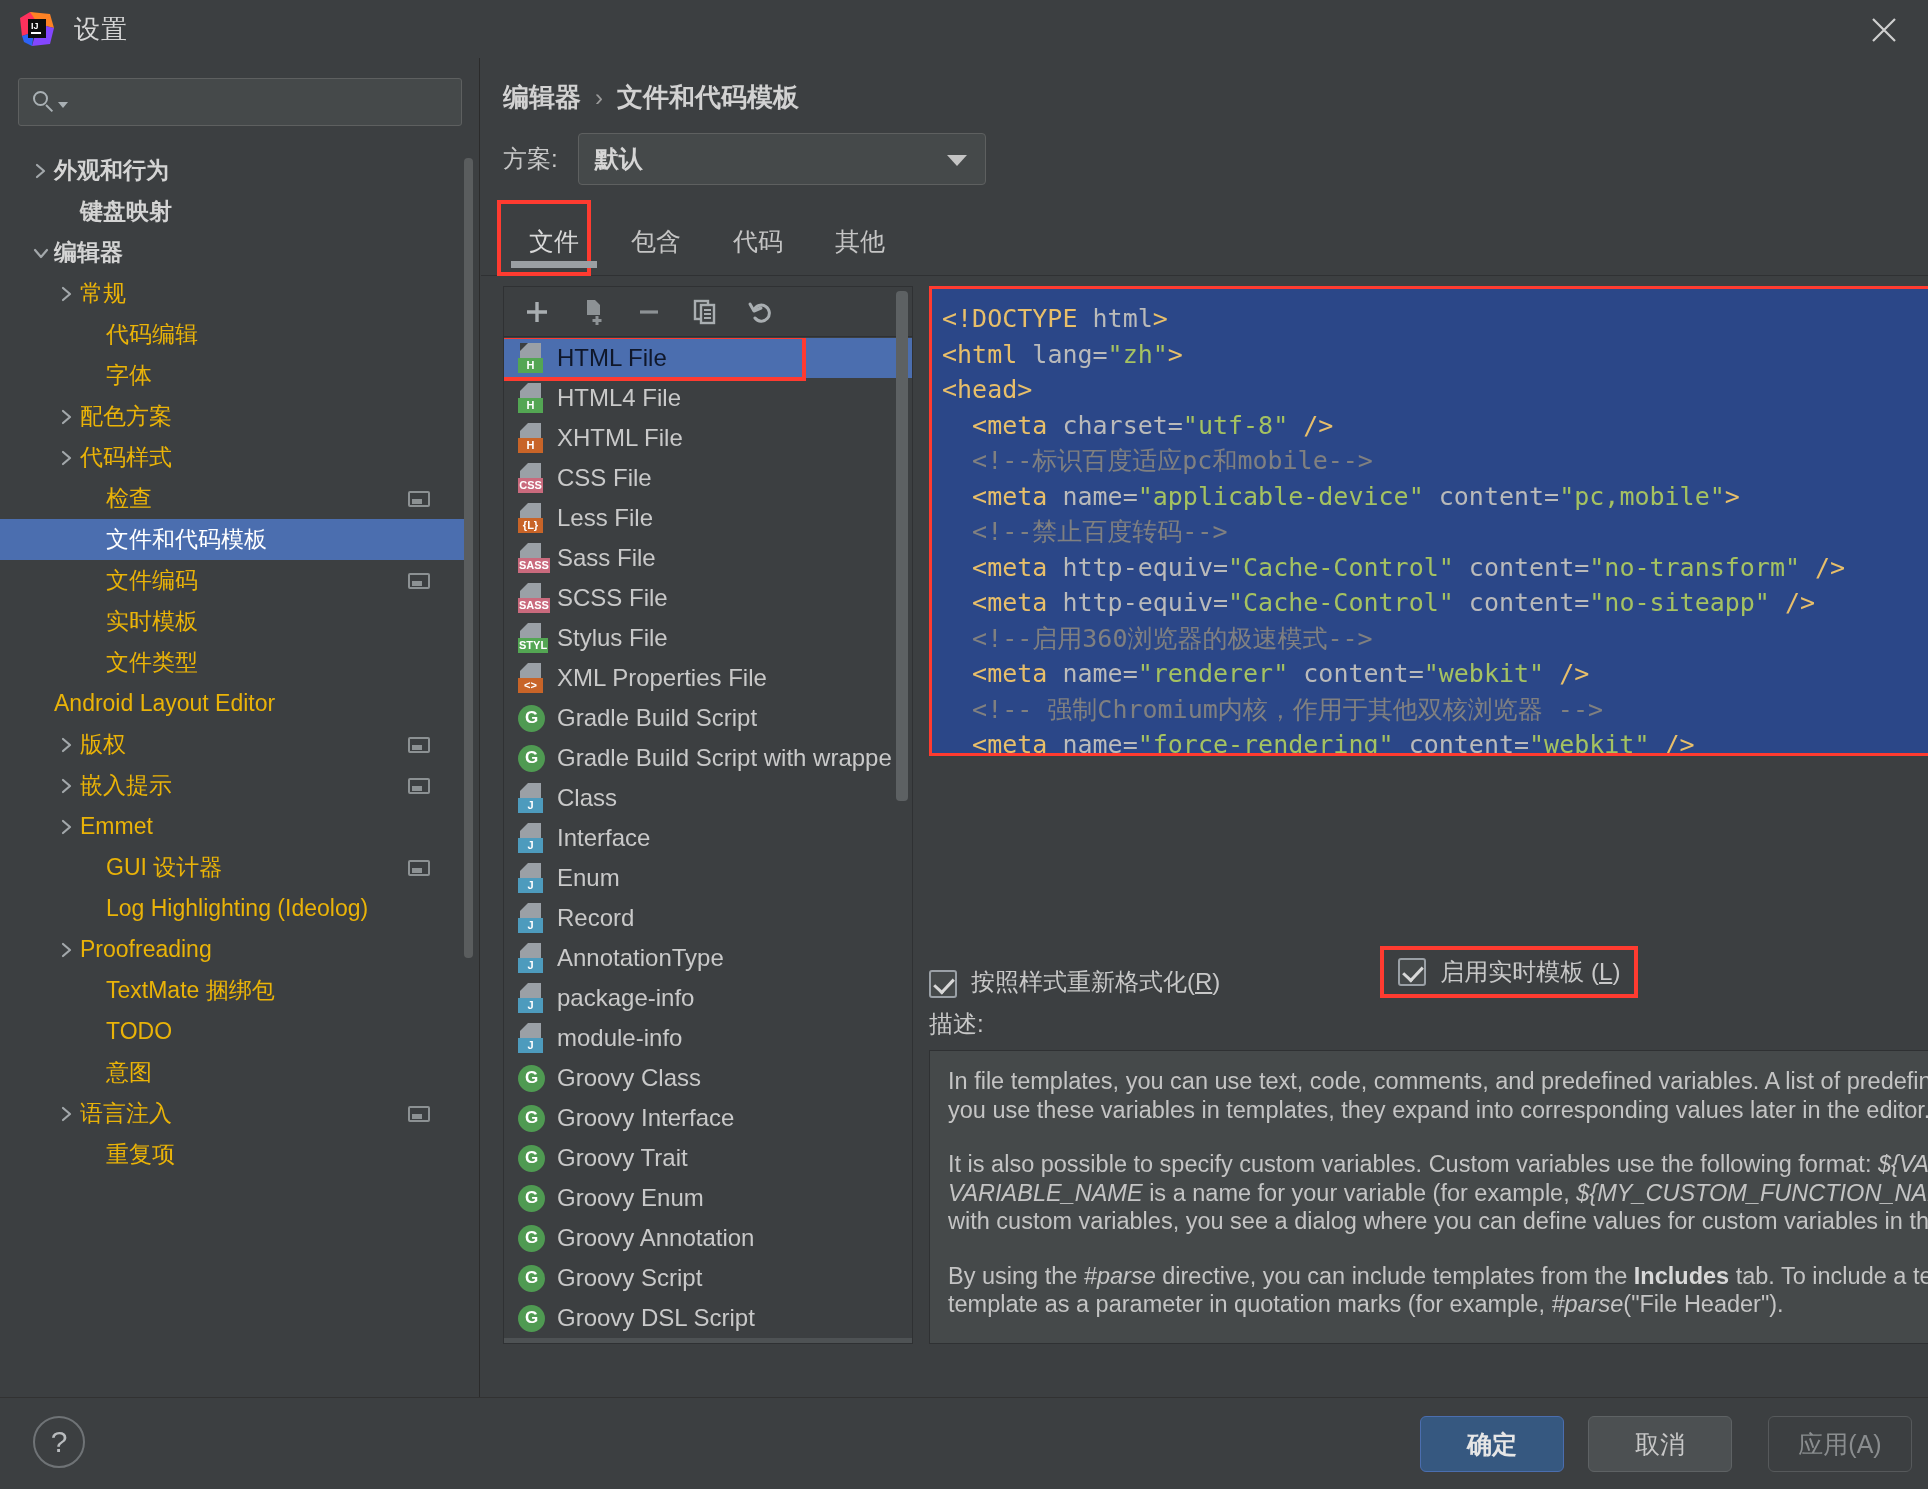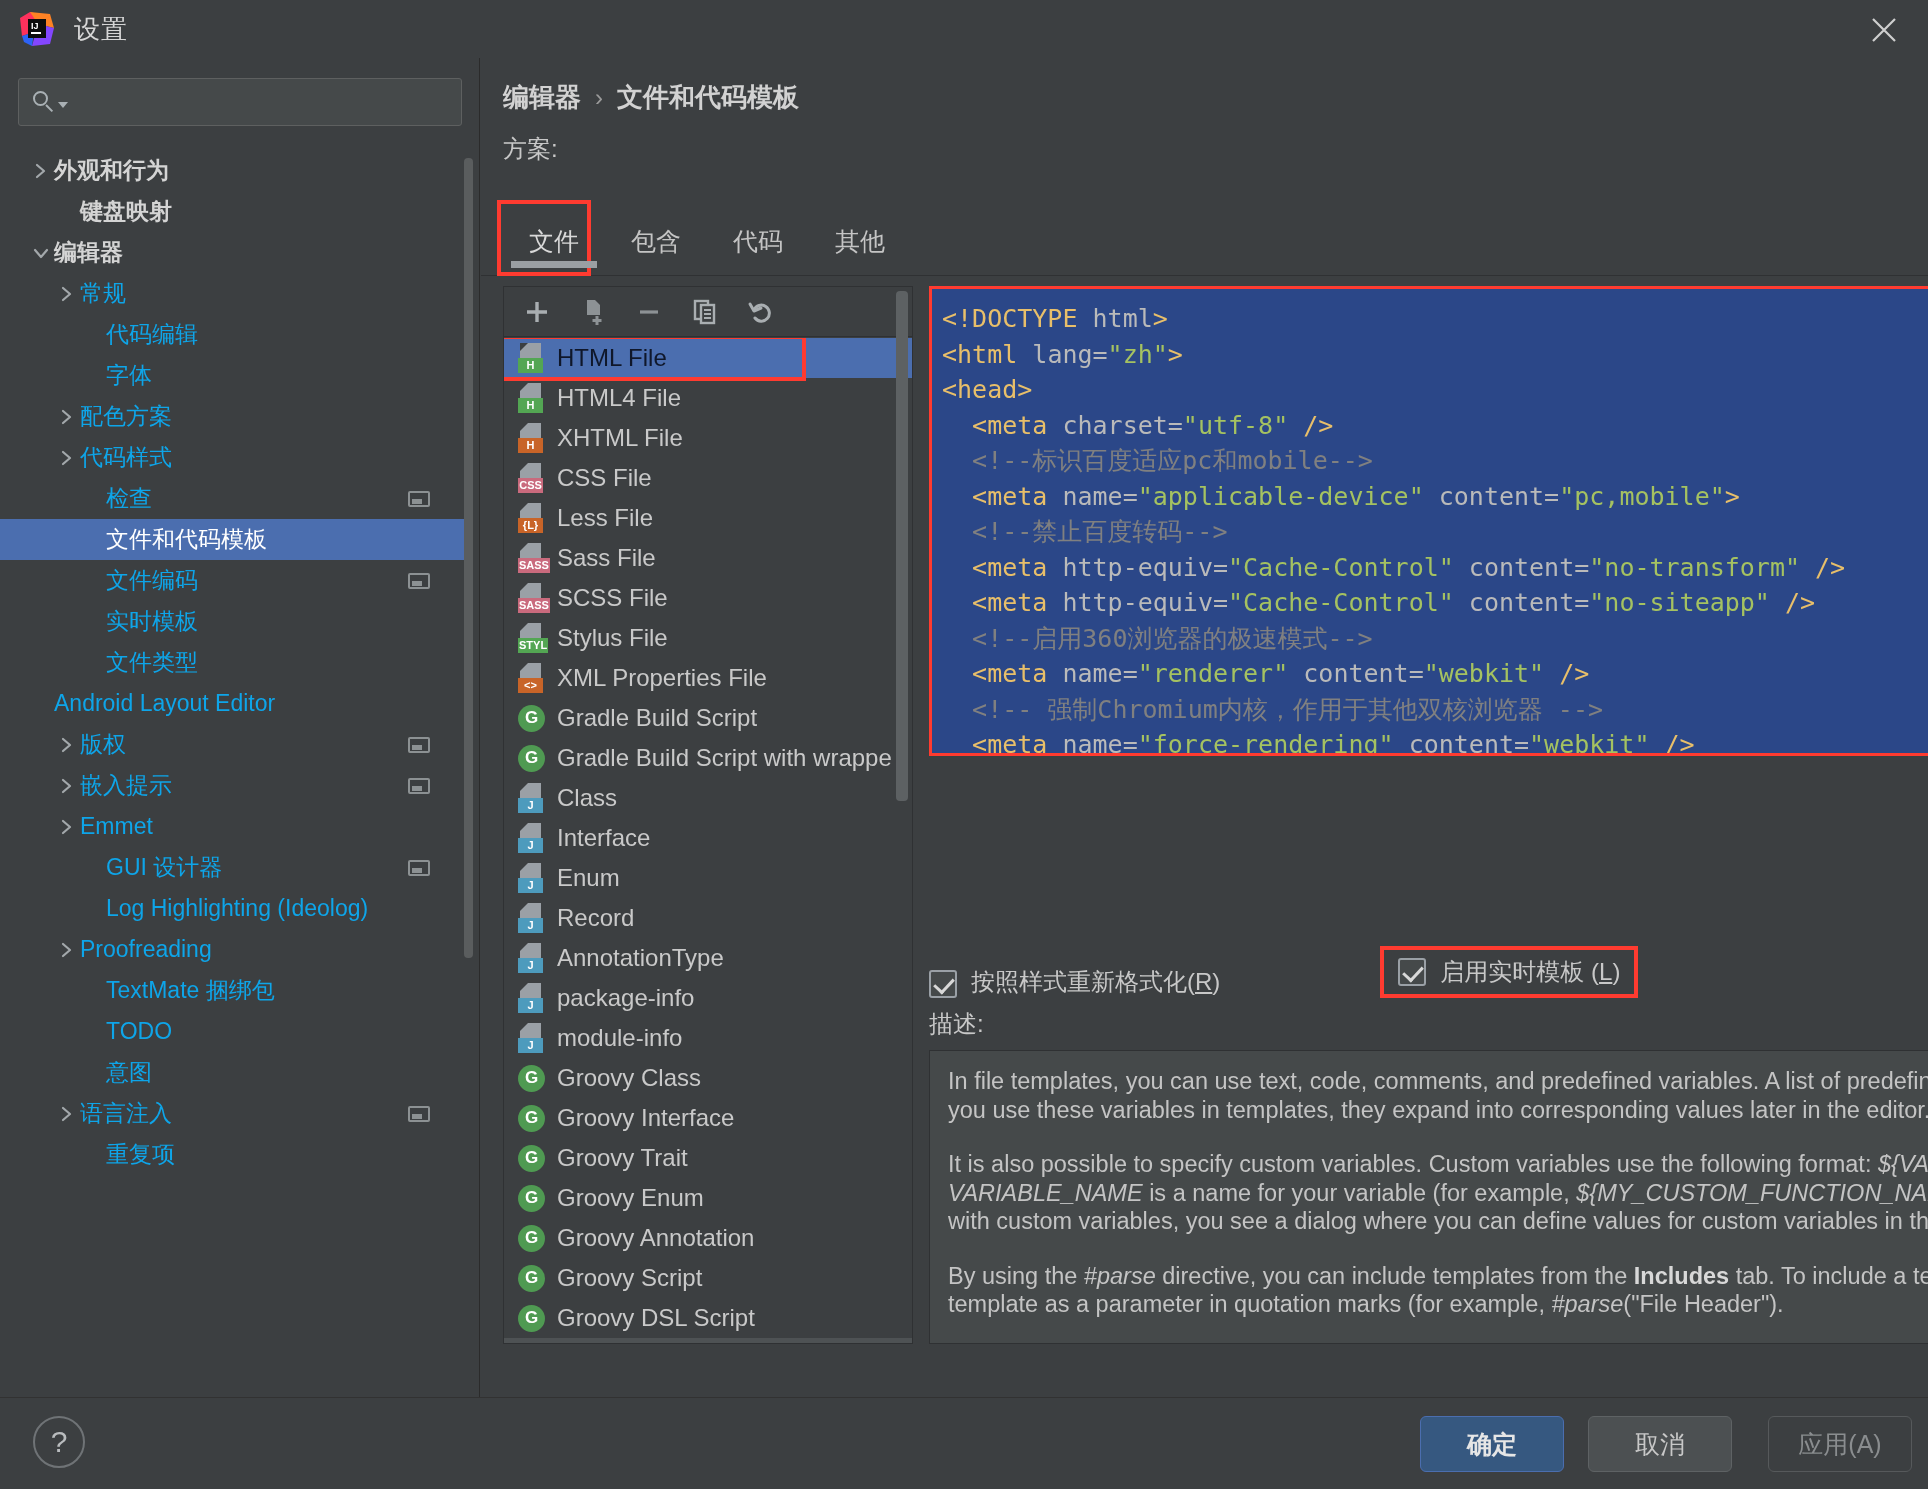--- a/index.html
+++ b/index.html
@@ -61,21 +61,21 @@
   .tree-row{
     height:41px;display:flex;align-items:center;position:relative;
     padding-left:28px;cursor:default;white-space:nowrap;
   }
   .tree-row.sel{ background:#4b6eaf; }
   .tree-row.sel .tlabel{ color:#ffffff; }
   .chev{
     width:26px;flex:none;display:flex;align-items:center;justify-content:center;
     color:#9aa0a6;font-size:18px;
   }
-  .tlabel{ color:#0ea5e9; font-size:23px; }
+  .tlabel{ color:#eab308; font-size:23px; }
   .tlabel.bold{ font-weight:bold; color:#d4d4d4; }
   .badge-icon{
     position:absolute; right:36px; top:13px; width:22px;height:16px;
     border:2px solid #8c9193;border-radius:2px;
   }
   .badge-icon::after{
     content:""; position:absolute;left:2px;bottom:1px;width:10px;height:5px;background:#8c9193;
   }
   #tree-scroll{
     position:absolute;right:6px;top:100px;width:9px;height:800px;background:#5a5d5e;border-radius:4px;
@@ -421,20 +421,24 @@
 <div id="main">
 
   <div id="breadcrumb">
     <span>编辑器</span>
     <span class="bc-sep">›</span>
     <span>文件和代码模板</span>
   </div>
 
   <div id="scheme-row">
     <span id="scheme-label">方案:</span>
+    <div id="scheme-combo">
+      <span id="scheme-value">默认</span>
+      <span id="scheme-caret"></span>
+    </div>
   </div>
 
   <div id="tabstrip">
     <div id="tab-hl"></div>
   <div class="tab active">文件</div>
       <div class="tab">包含</div>
       <div class="tab">代码</div>
       <div class="tab">其他</div>
     </div>
 

